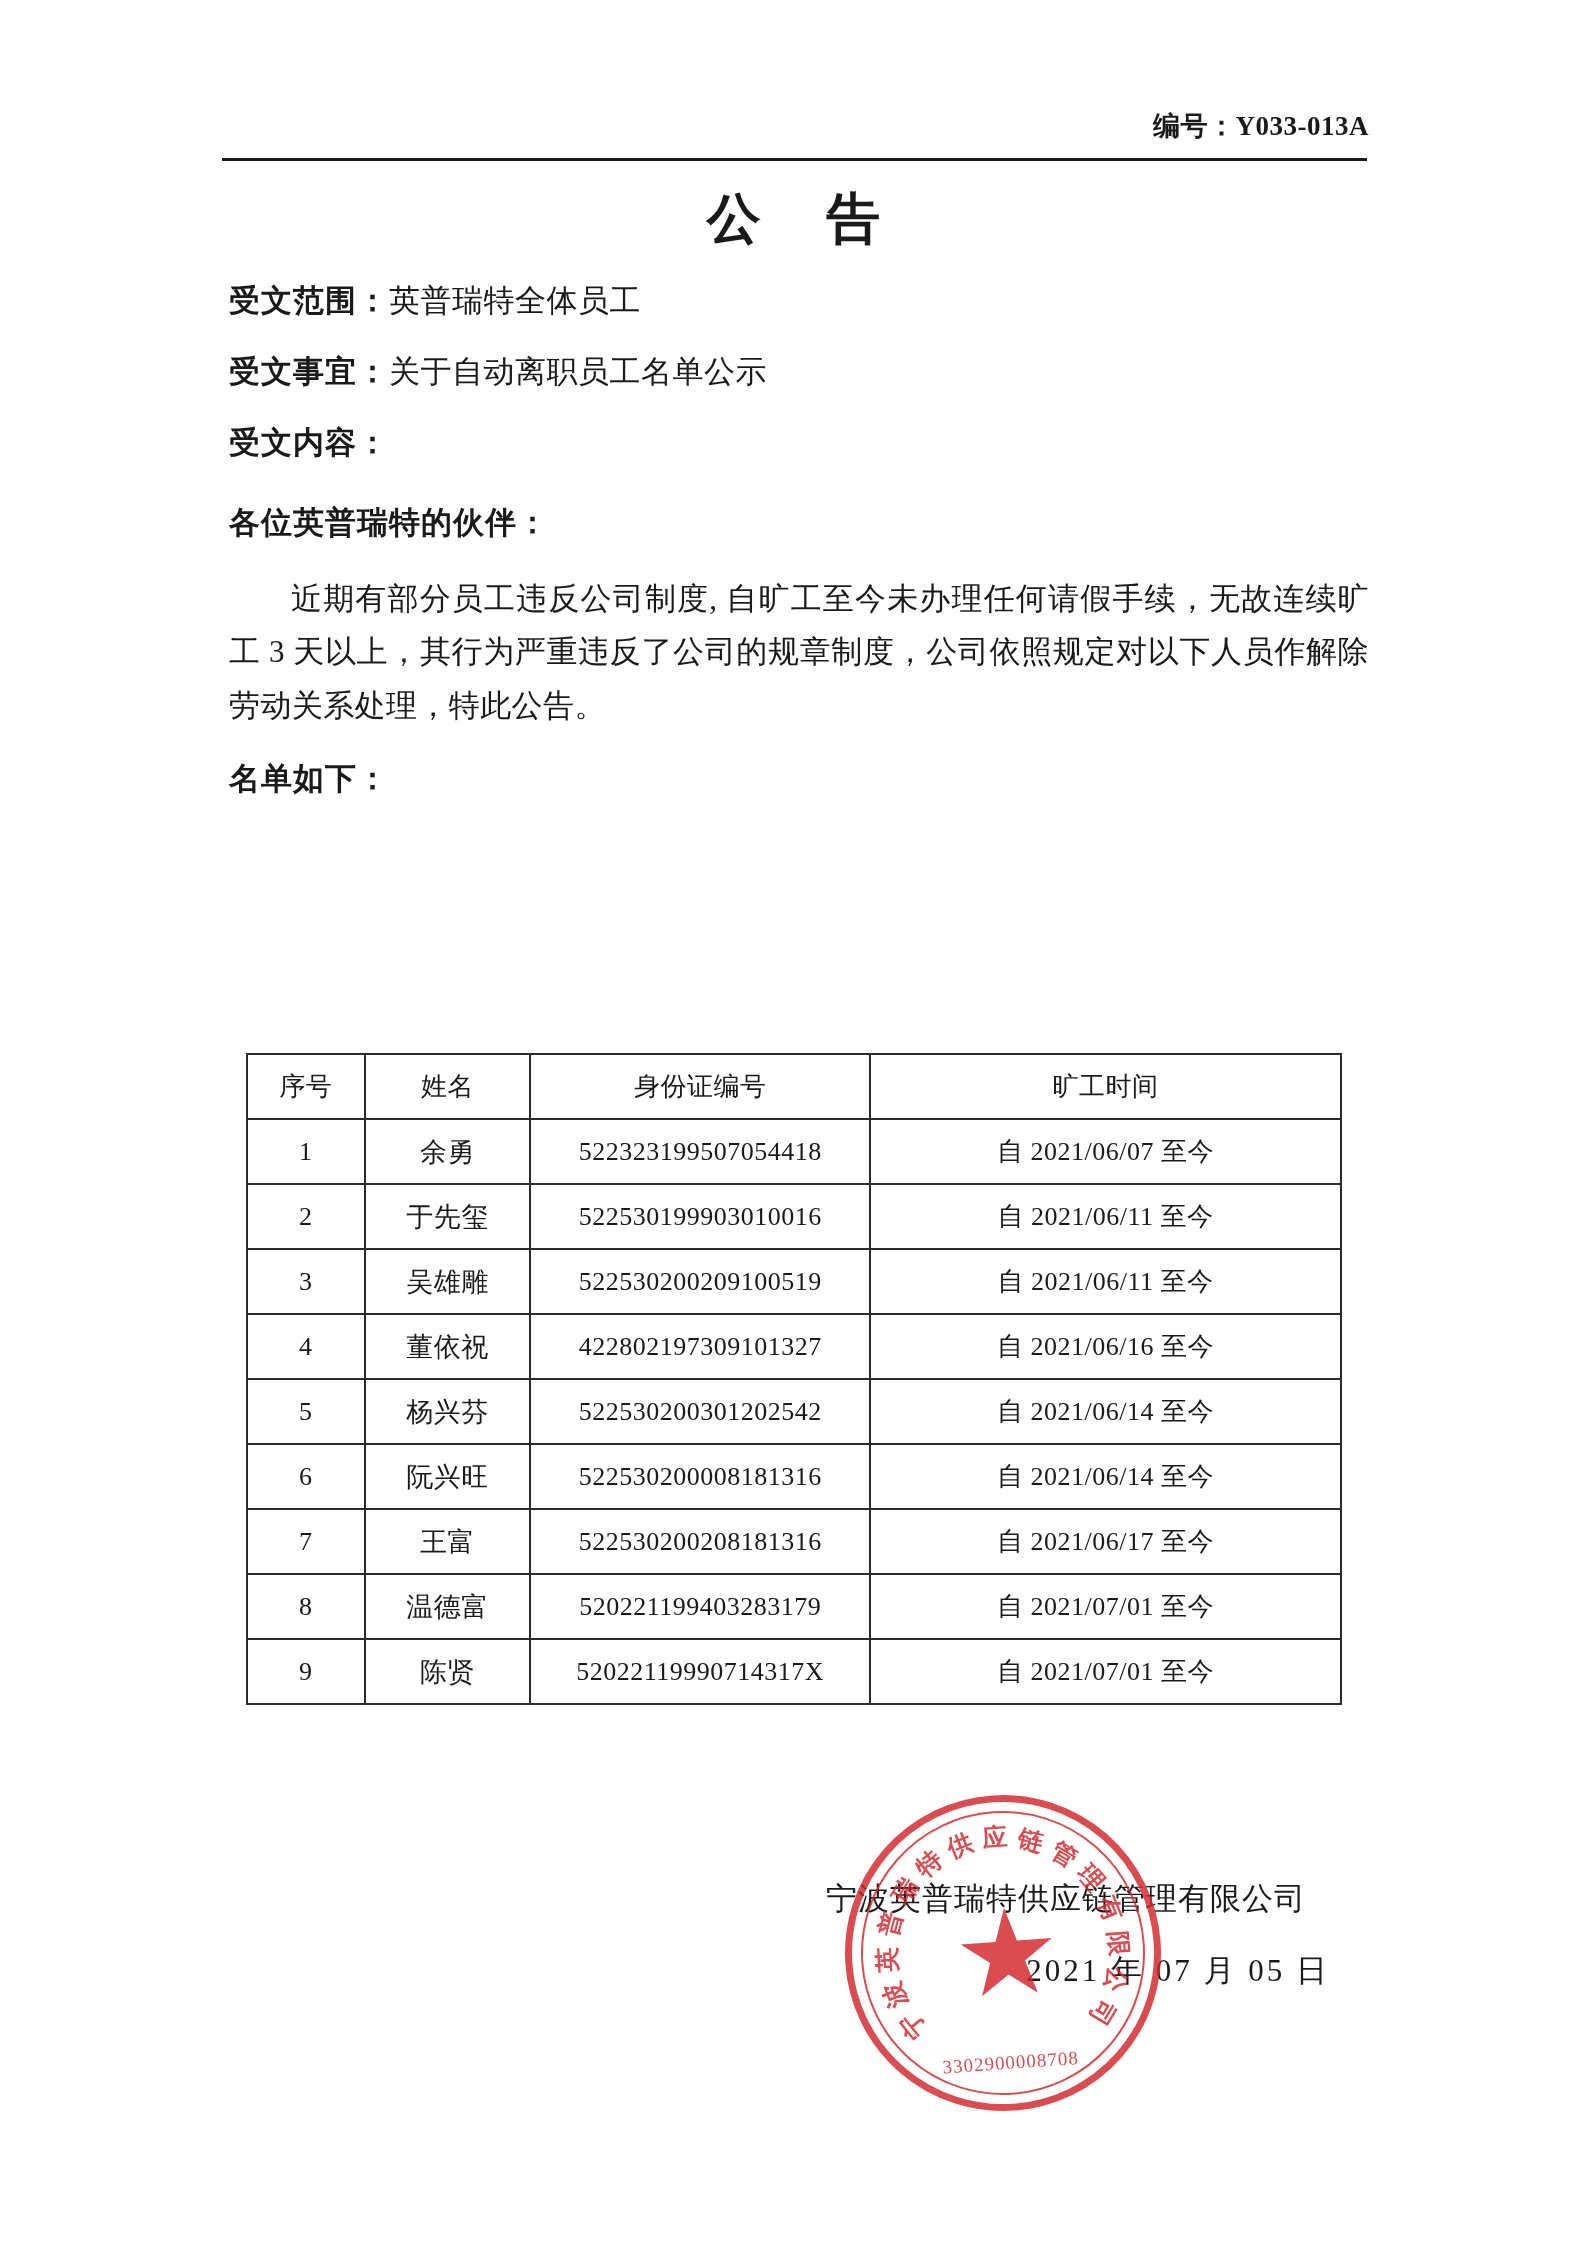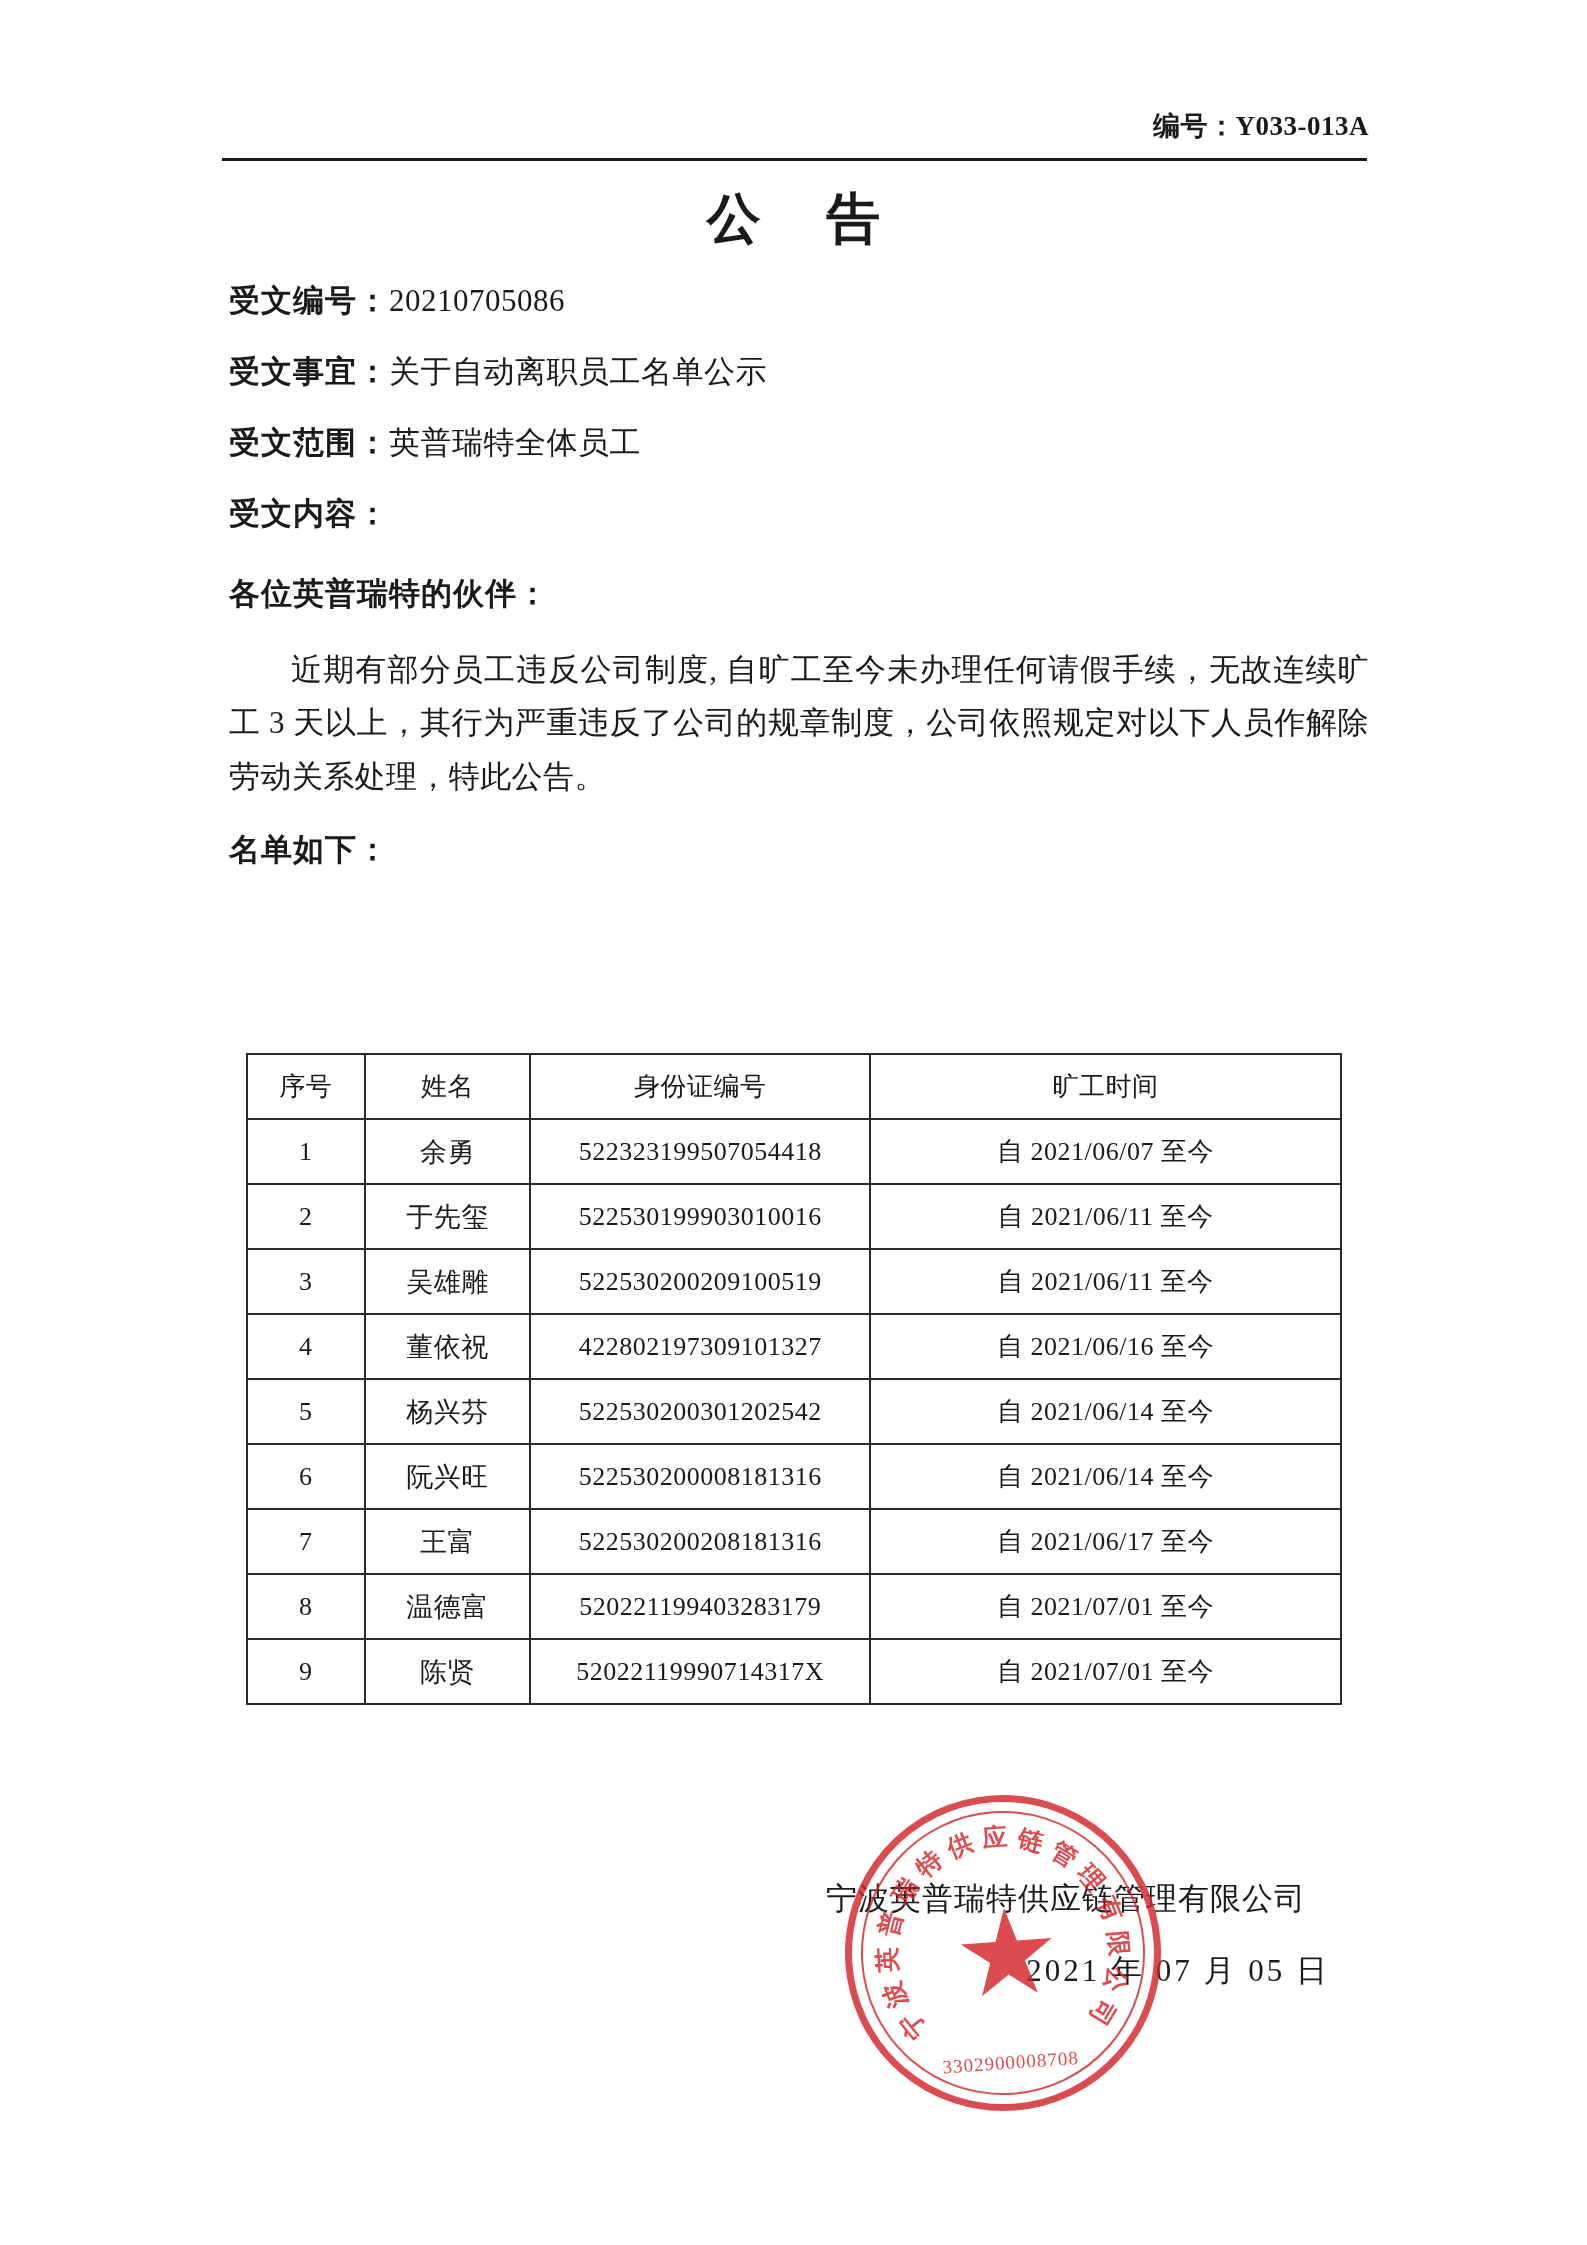--- a/index.html
+++ b/index.html
@@ -200,30 +200,27 @@
 <body>
 
 <div class="page">
 
   <div class="doc-number">编号：Y033-013A</div>
   <div class="header-rule"></div>
   <div class="title">公 告</div>
 
   <div class="body-block">
 
+
     <div class="field-line">
-      <span class="field-label">受文编号：</span><span class="field-value">20210705086</span>
+      <span class="field-label">受文范围：</span><span class="field-value">英普瑞特全体员工</span>
     </div>
 
     <div class="field-line">
       <span class="field-label">受文事宜：</span><span class="field-value">关于自动离职员工名单公示</span>
-    </div>
-
-    <div class="field-line">
-      <span class="field-label">受文范围：</span><span class="field-value">英普瑞特全体员工</span>
     </div>
 
     <div class="field-line content-only">
       <span class="field-label">受文内容：</span>
     </div>
 
     <div class="salutation">各位英普瑞特的伙伴：</div>
 
     <div class="para">近期有部分员工违反公司制度, 自旷工至今未办理任何请假手续，无故连续旷工 3 天以上，其行为严重违反了公司的规章制度，公司依照规定对以下人员作解除劳动关系处理，特此公告。</div>
 

